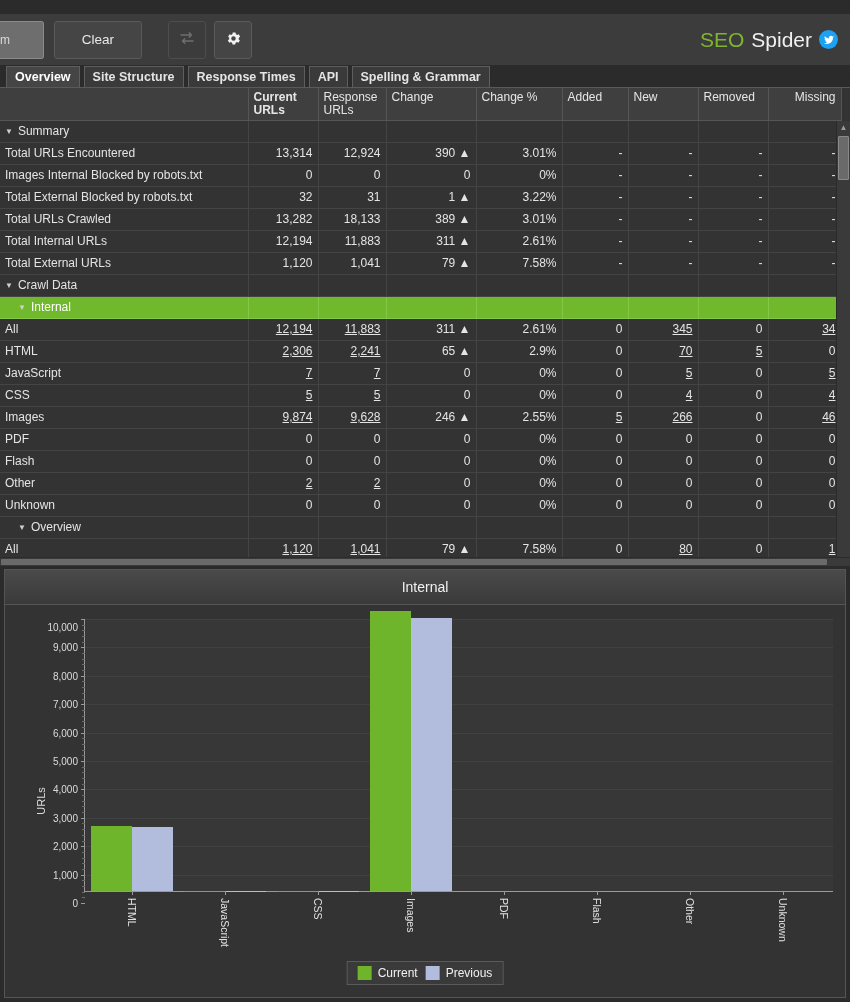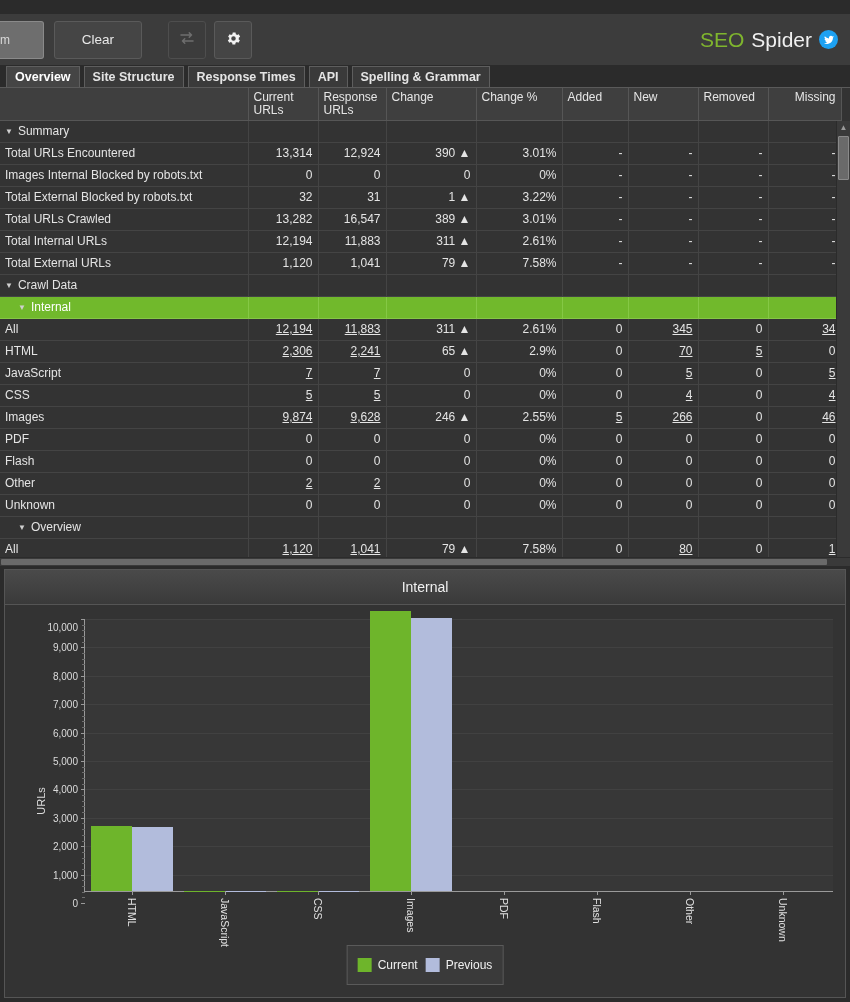--- a/index.html
+++ b/index.html
@@ -199,21 +199,21 @@
     position: absolute; top: 100%; margin-top: 7px;
     font-size: 10.5px; color: #e0e0e0;
     writing-mode: vertical-rl;
     white-space: nowrap;
     transform: translateX(-50%);
   }
   .legend {
     position: absolute; left: 50%; transform: translateX(-50%);
     bottom: 12px;
     background: #3a3a3a; border: 1px solid #5a5a5a;
-    padding: 12px 10px;
+    padding: 4px 10px;
     display: flex; align-items: center; gap: 8px;
     font-size: 12px; color: #f0f0f0;
   }
   .legend .item { display: flex; align-items: center; gap: 6px; }
   .swatch { width: 14px; height: 14px; display: inline-block; }
 </style>
 </head>
 <body>
 
 <div class="app">
@@ -262,21 +262,21 @@
       <div class="tab">Response Times</div>
       <div class="tab">API</div>
       <div class="tab">Spelling &amp; Grammar</div>
     </div>
 
   <div class="tablewrap">
     <table class="grid">
       <thead>
         <tr id="thead-row">
             <th style="width: 248px;"></th>
-            <th style="width: 70px;">Current URLs</th>
+            <th style="width: 70px; font-weight: bold;">Current URLs</th>
             <th style="width: 68px;">Response URLs</th>
             <th style="width: 90px;">Change</th>
             <th style="width: 86px;">Change %</th>
             <th style="width: 66px;">Added</th>
             <th style="width: 70px;">New</th>
             <th style="width: 70px;">Removed</th>
             <th style="width: 73px; text-align: right;">Missing</th>
           </tr>
       </thead>
       <tbody id="tbody">
@@ -320,21 +320,21 @@
             <td class="pos">1 ▲</td>
             <td class="pos">3.22%</td>
             <td class="dash">-</td>
             <td class="dash">-</td>
             <td class="dash">-</td>
             <td class="dash">-</td>
           </tr>
           <tr class="row">
             <td class="lbl-sub"><span>Total URLs Crawled</span></td>
             <td class="num">13,282</td>
-            <td class="num">16,547</td>
+            <td class="num">18,133</td>
             <td class="pos">389 ▲</td>
             <td class="pos">3.01%</td>
             <td class="dash">-</td>
             <td class="dash">-</td>
             <td class="dash">-</td>
             <td class="dash">-</td>
           </tr>
           <tr class="row">
             <td class="lbl-sub"><span>Total Internal URLs</span></td>
             <td class="num">12,194</td>

